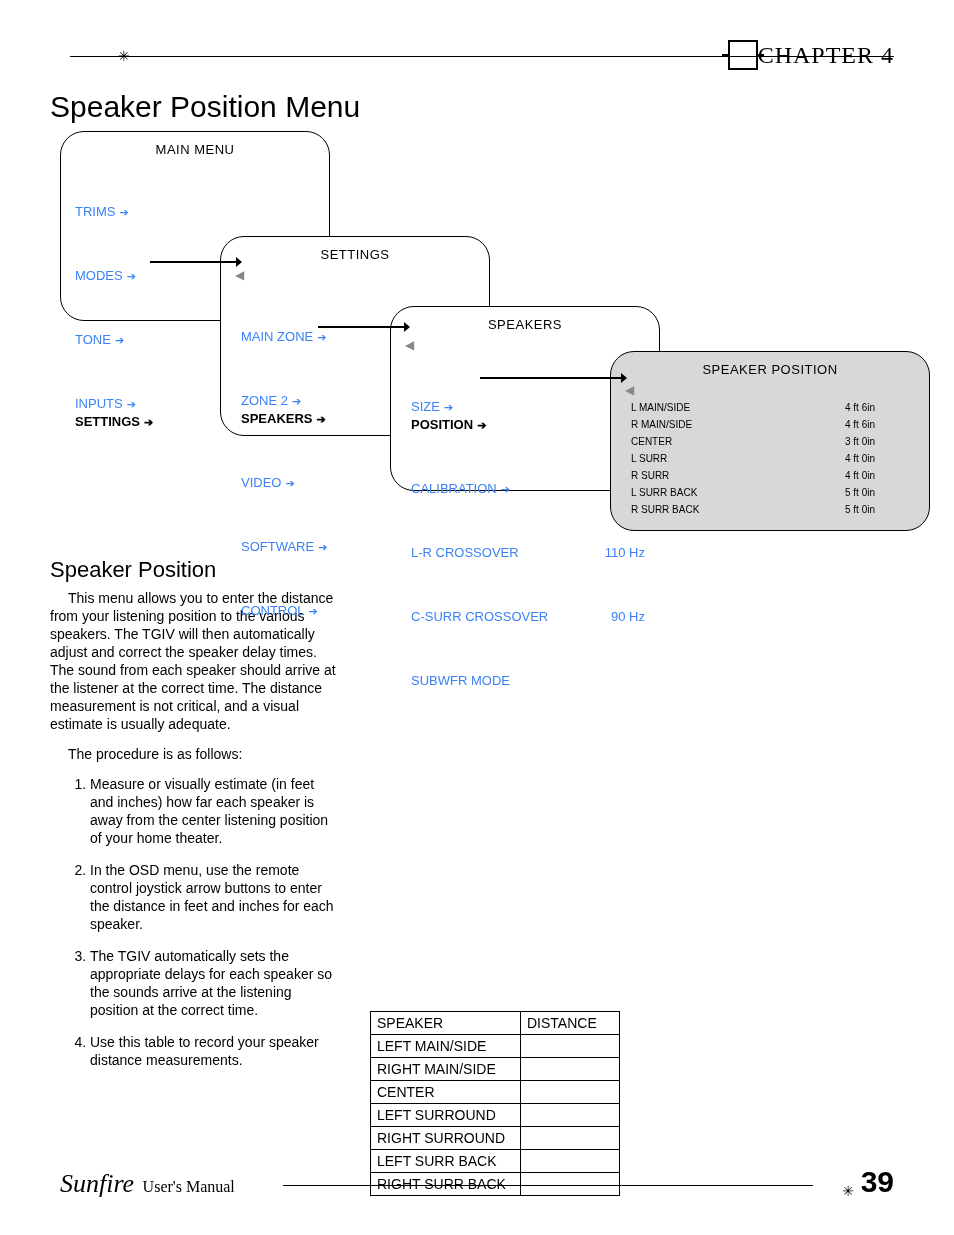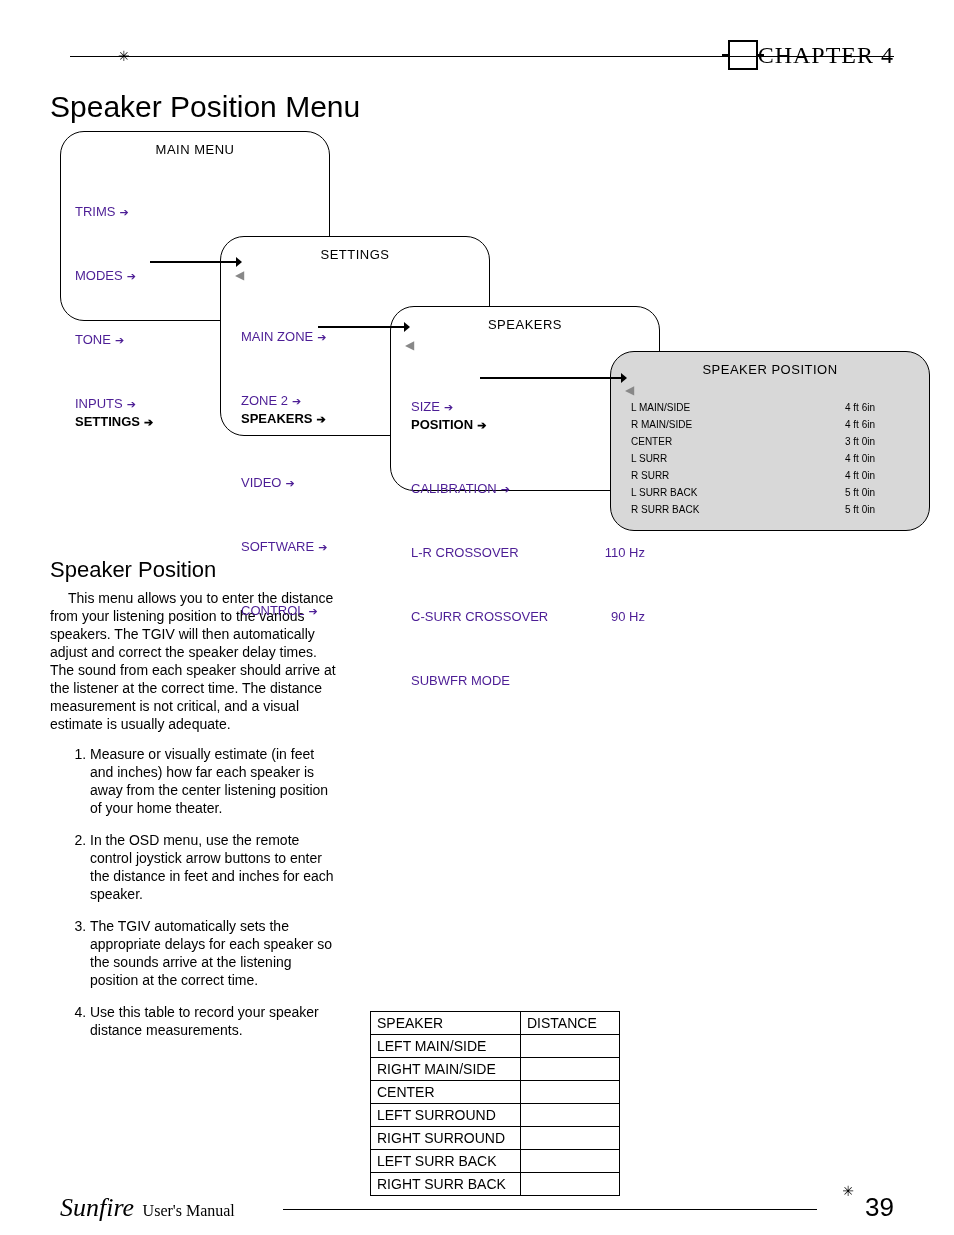--- a/index.html
+++ b/index.html
@@ -76,21 +76,21 @@
   }
   .panel:nth-of-type(4) { border-bottom-left-radius: 24px; }
   .panel .ptitle {
     text-align: center;
     font-weight: normal;
     margin-bottom: 6px;
     letter-spacing: 0.5px;
   }
   .panel ul { list-style: none; }
   .panel li { line-height: 18px; white-space: nowrap; }
-  .gray { color: #4c1d95; margin-top: 46px; }
+  .gray { color: #3b82f6; margin-top: 46px; }
   .bold { color: #000; font-weight: bold; }
   .arrow-right { margin-left: 4px; font-size: 11px; }
   .back-arrow { color: #888; font-size: 12px; margin-bottom: 2px; }
   .panel1 { left: 10px;  top: 0;    width: 270px; height: 190px; }
   .panel2 { left: 170px; top: 105px; width: 270px; height: 200px; }
   .panel3 { left: 340px; top: 175px; width: 270px; height: 185px; }
   .panel4 { left: 560px; top: 220px; width: 320px; height: 180px; background: #d8d8d8; }
   .panel2 ul, .panel3 ul, .panel4 .sp-rows { margin-left: 6px; }
   .sp-rows { font-size: 10px; }
   .sp-rows .row { display: flex; justify-content: space-between; line-height: 17px; padding-right: 40px;}
@@ -140,38 +140,38 @@
     border: 1px solid #000;
     padding: 3px 6px;
     text-align: left;
     font-weight: normal;
   }
   table.dist th:last-child { width: 99px; }
 
   
   .footer {
     position: absolute;
-    bottom: 12px;
+    bottom: 36px;
     left: 60px;
     right: 60px;
     display: flex;
     align-items: baseline;
     justify-content: center;
     gap: 40px;
   }
   .footer-rule {
     flex: 1;
     border-top: 1px solid #000;
     margin: 0 8px;
     position: relative;
     top: -6px;
   }
   .brand { font-family: "Times New Roman", serif; font-style: italic; font-size: 26px; }
   .manual { font-family: "Times New Roman", serif; font-size: 16px; margin-left: 4px;}
-  .pagenum { font-family: Arial, sans-serif; font-weight: normal; font-size: 26px; }
+  .pagenum { font-family: Arial, sans-serif; font-weight: bold; font-size: 30px; }
   .crop-br {
     position: absolute;
     bottom: 36px;
     right: 100px;
     font-size: 14px;
   }
 </style>
 </head>
 <body>
 
@@ -272,20 +272,21 @@
   <div class="conn" style="left:354px; top:191px; width:0; height:0; border-left:6px solid #000; border-top:5px solid transparent; border-bottom:5px solid transparent; background:none;"></div>
 
   <div class="conn" style="left:430px; top:246px; width:145px;"></div>
   <div class="conn" style="left:571px; top:242px; width:0; height:0; border-left:6px solid #000; border-top:5px solid transparent; border-bottom:5px solid transparent; background:none;"></div>
 </div>
 
 <div class="body-area">
   <div class="col-left">
     <h2>Speaker Position</h2>
     <p style="text-indent: 18px;">This menu allows you to enter the distance from your listening position to the various speakers. The TGIV will then automatically adjust and correct the speaker delay times. The sound from each speaker should arrive at the listener at the correct time. The distance measurement is not critical, and a visual estimate is usually adequate.</p>
+    <p style="text-indent: 18px;">The procedure is as follows:</p>
     <ol>
       <li>Measure or visually estimate (in feet and inches) how far each speaker is away from the center listening position of your home theater.</li>
       <li>In the OSD menu, use the remote control joystick arrow buttons to enter the distance in feet and inches for each speaker.</li>
       <li>The TGIV automatically sets the appropriate delays for each speaker so the sounds arrive at the listening position at the correct time.</li>
       <li>Use this table to record your speaker distance measurements.</li>
     </ol>
   </div>
   <div class="col-right">
     <table class="dist">
       <tbody>

